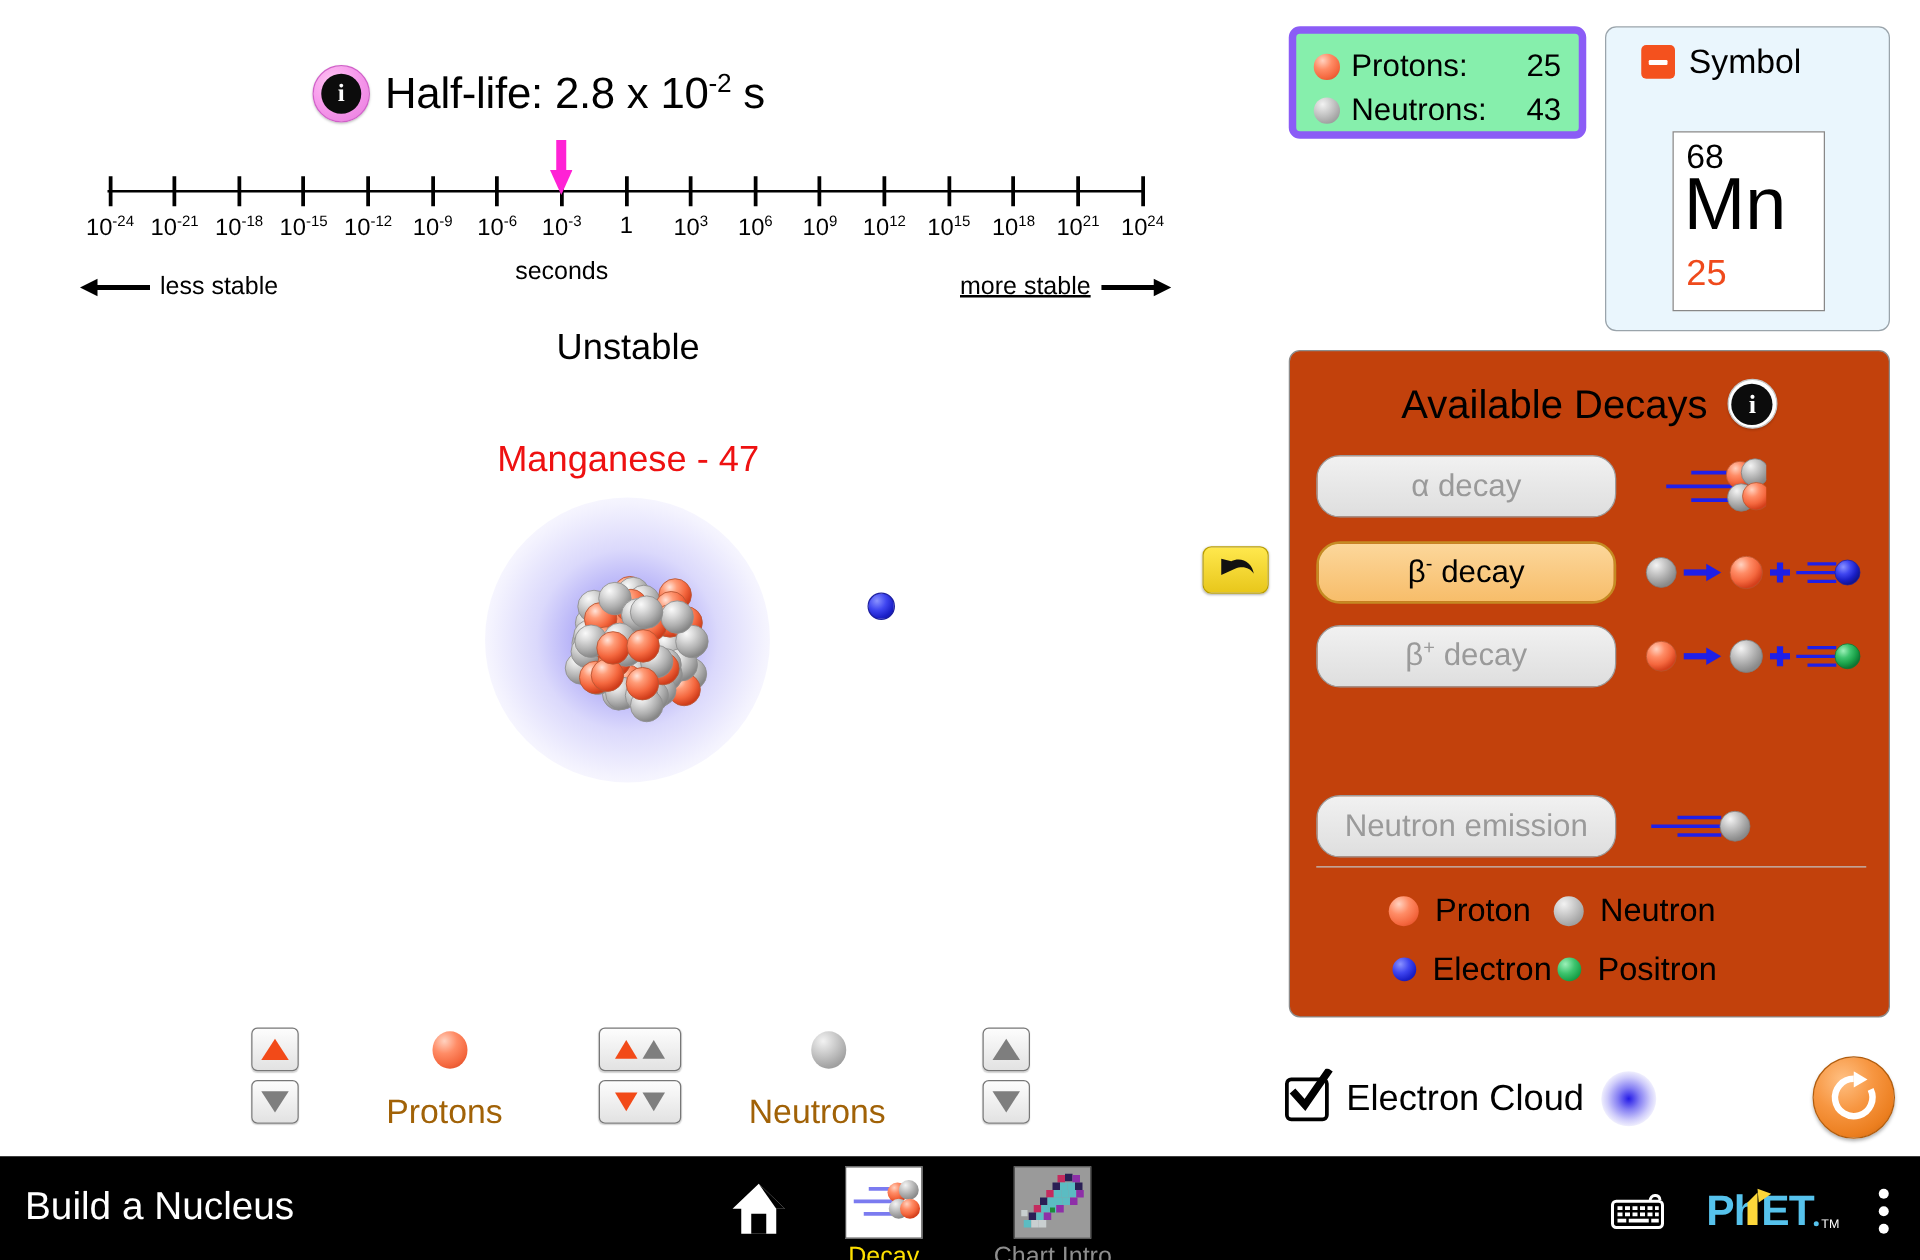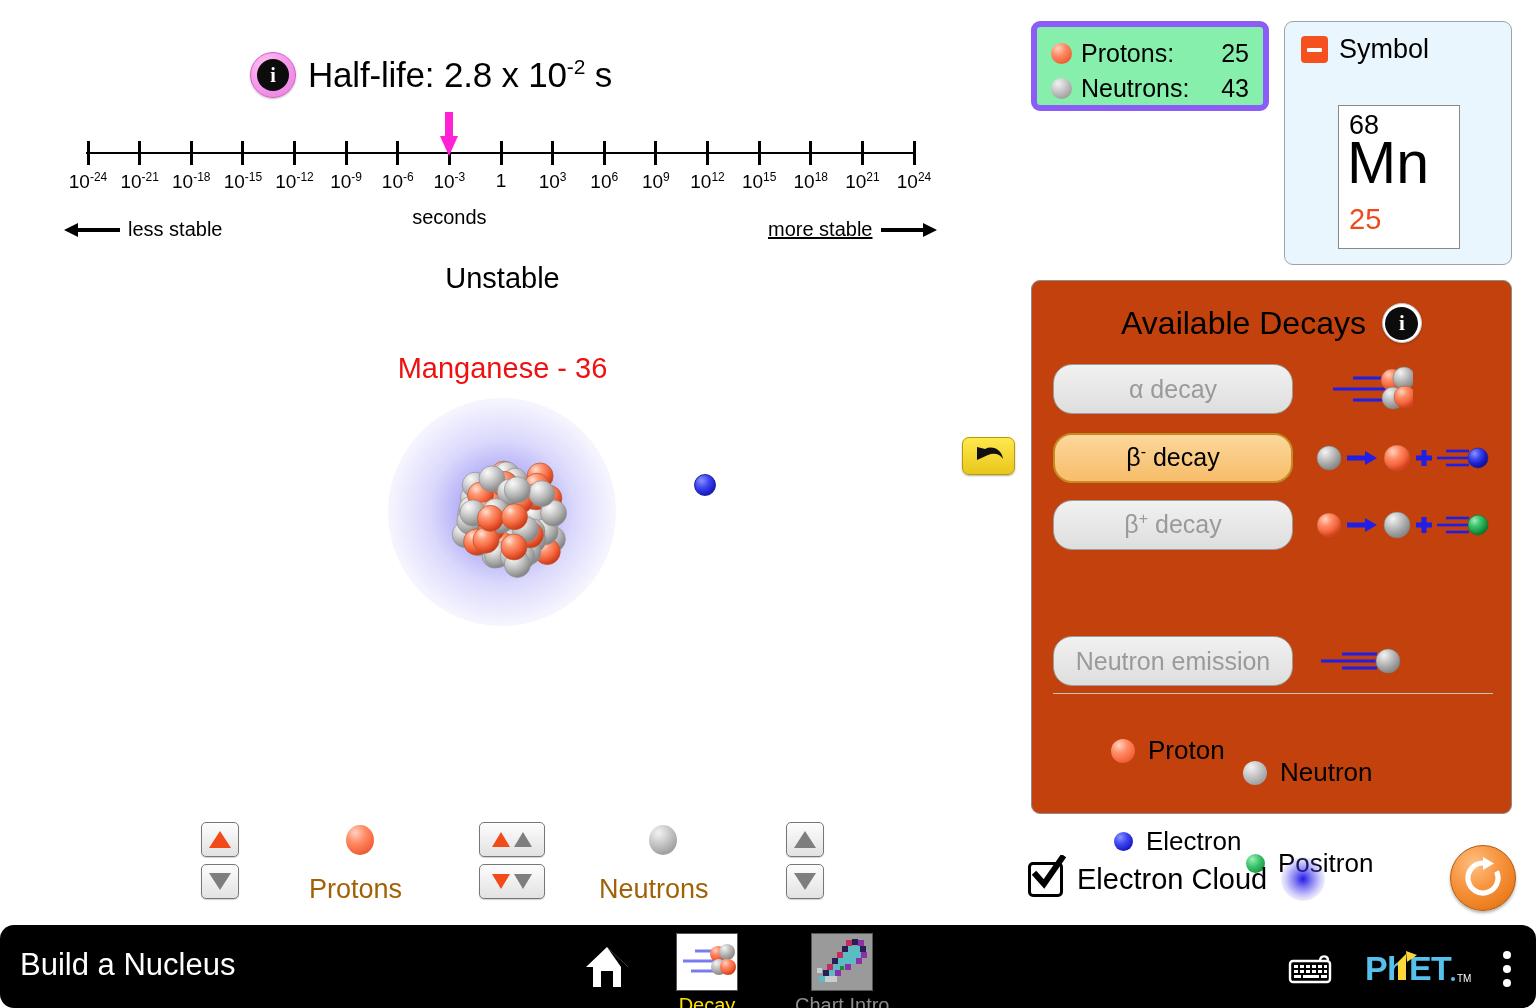--- a/index.html
+++ b/index.html
@@ -145,21 +145,21 @@
   }
   .count-row { display: flex; align-items: center; height: 35px; }
   .count-dot { width: 21px; height: 21px; border-radius: 50%; margin-right: 9px; flex: none; }
   .count-label { font-size: 25px; color: #000; }
   .count-value { font-size: 25px; color: #000; margin-left: auto; }
 
   
   #symbol-panel {
     position: absolute; left: 1284px; top: 21px;
     width: 228px; height: 244px;
-    background: #eaf6fd; border: 1px solid #9aa4ab; border-radius: 9px;
+    background: #eaf6fd; border: 1px solid #9aa4ab; border-radius: 9px; padding-left: 12px;
   }
   #symbol-header {
     display: flex; align-items: center; gap: 11px;
     padding: 12px 0 0 16px;
   }
   .minus-box {
     width: 27px; height: 27px; border-radius: 4px; background: #f4511e;
     display: flex; align-items: center; justify-content: center;
     cursor: pointer;
   }
@@ -225,21 +225,21 @@
     display: flex; align-items: center;
   }
 
   .hr-sep {
     position: absolute; left: 21px; top: 412px; width: 440px; height: 1px;
     background: #c2c2c2;
   }
   #legend { position: absolute; left: 21px; top: 432px; width: 440px; }
   .legend-row { display: flex; margin-bottom: 16px; }
   .legend-item { display: flex; align-items: center; width: 190px; }
-  .legend-item.second { width: 180px; margin-top: 44px; }
+  .legend-item.second { width: 180px; }
   .legend-dot { border-radius: 50%; margin-right: 13px; flex: none; }
   .legend-dot.big { width: 24px; height: 24px; }
   .legend-dot.small { width: 19px; height: 19px; }
   .legend-label { font-size: 26px; color: #000; }
   .d-proton { background: radial-gradient(circle at 34% 26%, #ffd2c0 0%, #ff8c66 35%, #f4673e 68%, #d4401c 100%); }
   .d-neutron { background: radial-gradient(circle at 34% 26%, #f2f2f2 0%, #c9c9c9 38%, #a6a6a6 70%, #8a8a8a 100%); }
   .d-electron { background: radial-gradient(circle at 33% 28%, #8a92ff 0%, #3f46f0 38%, #1a1fc8 70%, #11148f 100%); }
   .d-positron { background: radial-gradient(circle at 33% 28%, #9cf0b8 0%, #3ec46e 40%, #19a048 72%, #0d7533 100%); }
 
   
@@ -278,21 +278,20 @@
     border: 1px solid #b05c0d;
     display:flex; align-items:center; justify-content:center;
     cursor: pointer;
     box-shadow: 0 2px 3px rgba(0,0,0,.3);
   }
 
   
   #navbar {
     position: absolute; left: 0; top: 925px; width: 1536px; height: 83px;
     background: #000;
-    border-radius: 14px;
   }
   #sim-title {
     position: absolute; left: 20px; top: 22px;
     font-size: 31px; color: #fff;
   }
   #home-btn {
     position: absolute; left: 584px; top: 20px;
     width: 46px; height: 44px;
     cursor: pointer;
   }
@@ -391,21 +390,21 @@
       <span>more stable</span>
       <svg class="arr-svg" width="56" height="16" viewBox="0 0 56 16">
         <rect x="0" y="6" width="43" height="4" fill="#000"></rect>
         <polygon points="56,8 42,1 42,15" fill="#000"></polygon>
       </svg>
     </div>
   </div>
 
   <div id="stability-label">Unstable</div>
 
-  <div id="nuclide-name">Manganese - 36</div>
+  <div id="nuclide-name">Manganese - 47</div>
   <div id="electron-cloud"></div>
   <svg id="nucleus-canvas" viewBox="0 0 190 190">
       <defs>
         <radialGradient id="np" cx="33%" cy="26%" r="74%">
           <stop offset="0%" stop-color="#ffe3d8"></stop>
           <stop offset="30%" stop-color="#ff9c78"></stop>
           <stop offset="68%" stop-color="#f4673e"></stop>
           <stop offset="100%" stop-color="#cf3c1a"></stop>
         </radialGradient>
         <radialGradient id="nn" cx="33%" cy="26%" r="74%">

